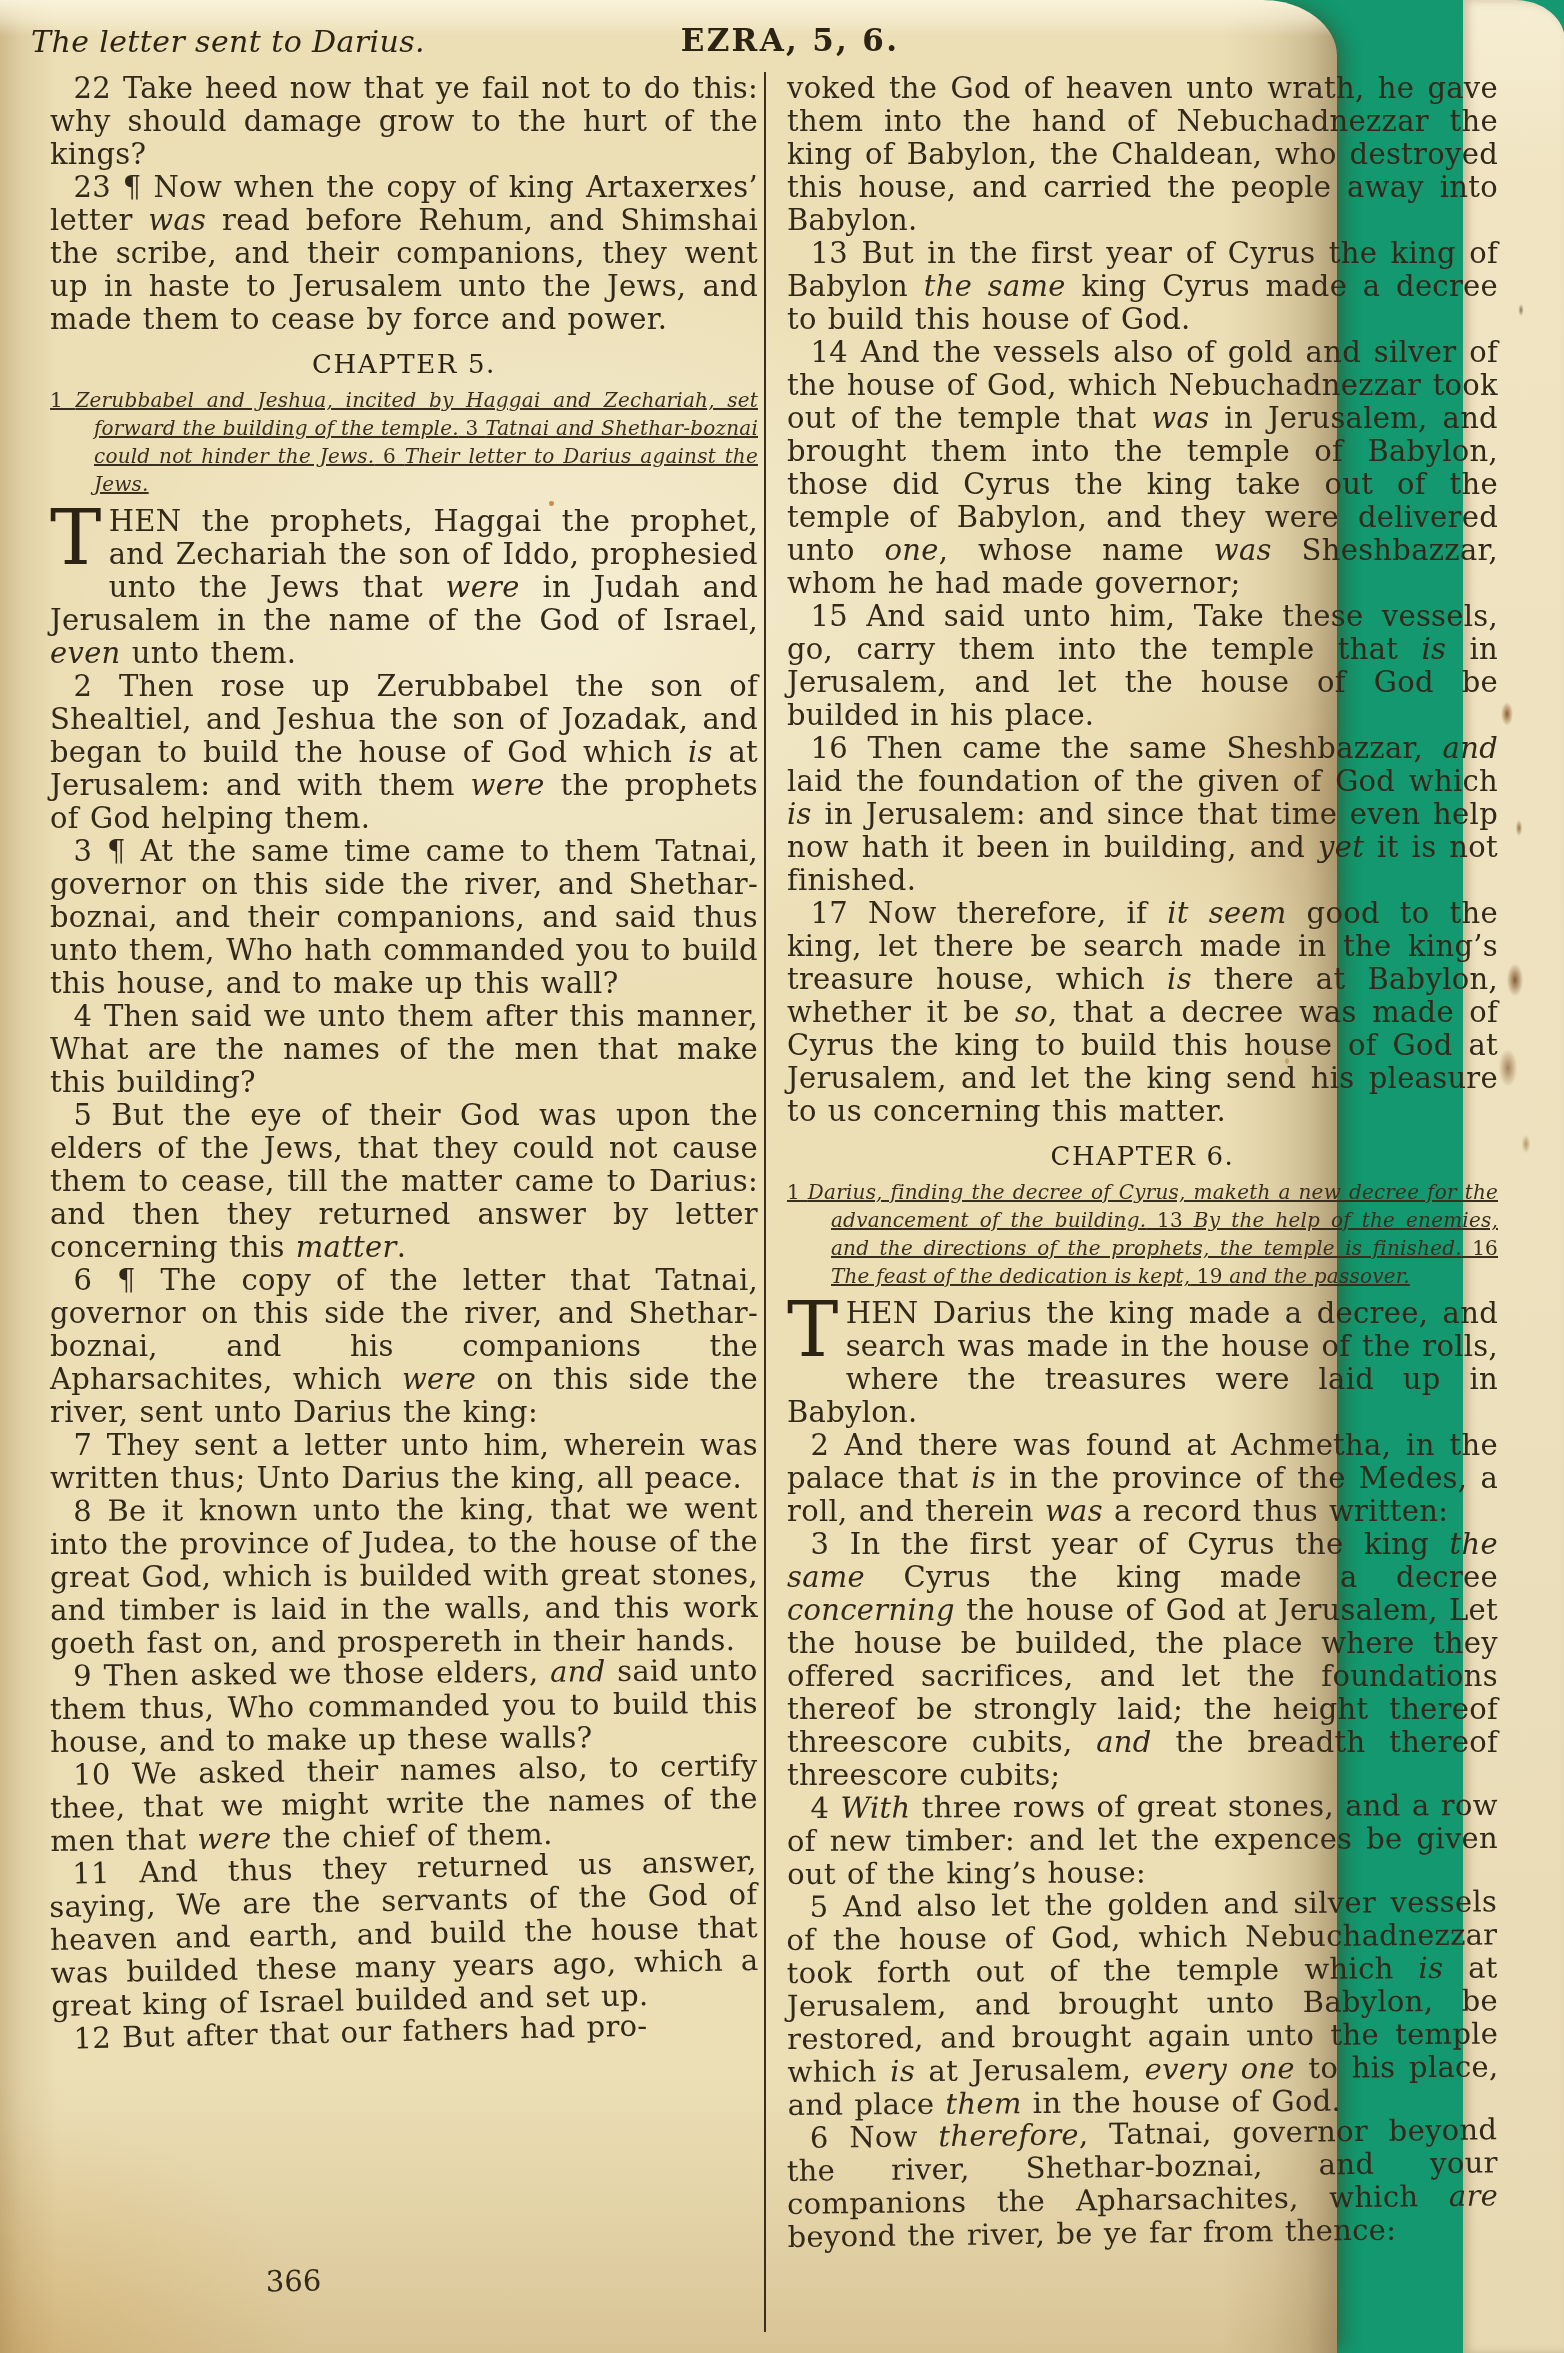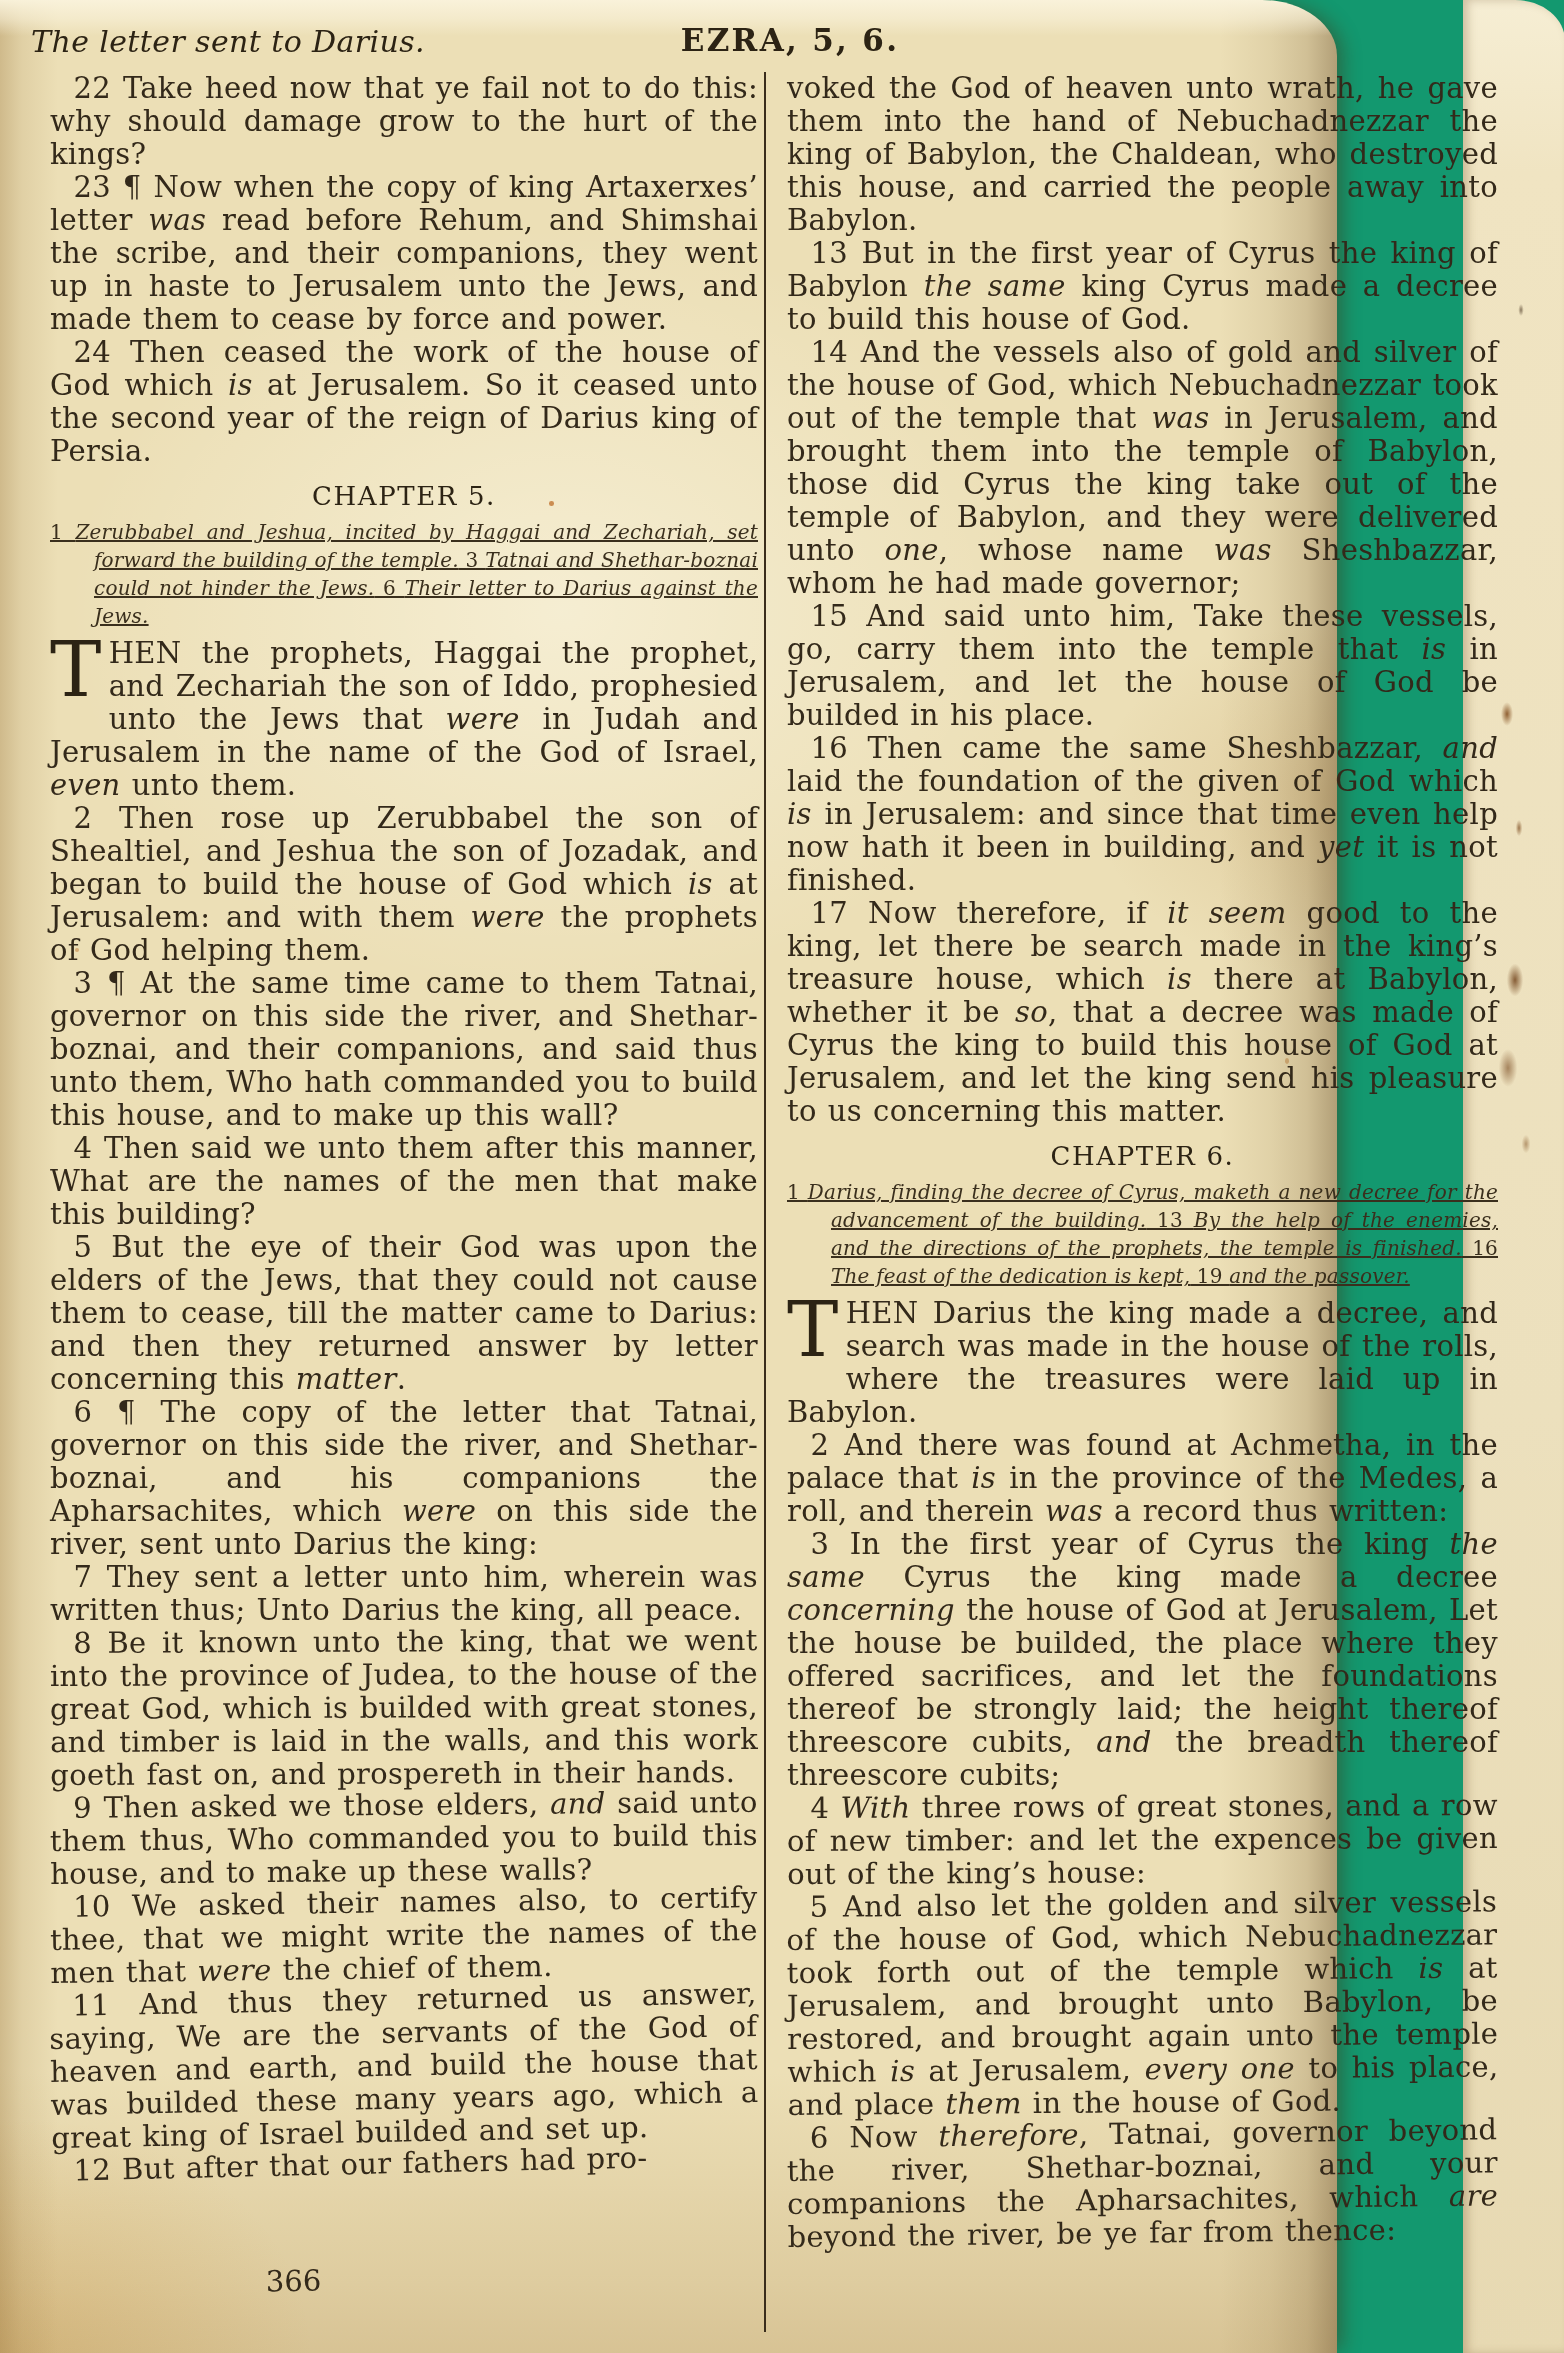--- a/index.html
+++ b/index.html
@@ -113,21 +113,20 @@
 
   <header class="running-head">
     <span class="rh-side rh-left">The letter sent to Darius.</span>
     <span class="rh-center">EZRA, 5, 6.</span>
   </header>
 
   <div class="text-block">
     <div class="column col-left">
         <p class="verse"><span>22 Take heed now that ye fail not to do this: why should damage grow to the hurt of the kings?</span></p>
         <p class="verse"><span>23 ¶ Now when the copy of king Artaxerxes’ letter </span><span class="it">was</span><span> read before Rehum, and Shimshai the scribe, and their companions, they went up in haste to Jerusalem unto the Jews, and made them to cease by force and power.</span></p>
-        <p class="verse"><span>24 Then ceased the work of the house of God which </span><span class="it">is</span><span> at Jerusalem. So it ceased unto the second year of the reign of Darius king of Persia.</span></p>
         <div class="chapter-heading">CHAPTER 5.</div>
         <p class="summary"><span>1 </span><span class="it">Zerubbabel and Jeshua, incited by Haggai and Zechariah, set forward the building of the temple.</span><span> 3 </span><span class="it">Tatnai and Shethar-boznai could not hinder the Jews.</span><span> 6 </span><span class="it">Their letter to Darius against the Jews.</span></p>
         <p class="verse has-dropcap"><span class="dropcap">T</span><span>HEN the prophets, Haggai the prophet, and Zechariah the son of Iddo, prophesied unto the Jews that </span><span class="it">were</span><span> in Judah and Jerusalem in the name of the God of Israel, </span><span class="it">even</span><span> unto them.</span></p>
         <p class="verse"><span>2 Then rose up Zerubbabel the son of Shealtiel, and Jeshua the son of Jozadak, and began to build the house of God which </span><span class="it">is</span><span> at Jerusalem: and with them </span><span class="it">were</span><span> the prophets of God helping them.</span></p>
         <p class="verse"><span>3 ¶ At the same time came to them Tatnai, governor on this side the river, and Shethar-boznai, and their companions, and said thus unto them, Who hath commanded you to build this house, and to make up this wall?</span></p>
         <p class="verse"><span>4 Then said we unto them after this manner, What are the names of the men that make this building?</span></p>
         <p class="verse"><span>5 But the eye of their God was upon the elders of the Jews, that they could not cause them to cease, till the matter came to Darius: and then they returned answer by letter concerning this </span><span class="it">matter</span><span>.</span></p>
         <p class="verse"><span>6 ¶ The copy of the letter that Tatnai, governor on this side the river, and Shethar-boznai, and his companions the Apharsachites, which </span><span class="it">were</span><span> on this side the river, sent unto Darius the king:</span></p>
         <p class="verse"><span>7 They sent a letter unto him, wherein was written thus; Unto Darius the king, all peace.</span></p>
         <p class="verse"><span>8 Be it known unto the king, that we went into the province of Judea, to the house of the great God, which is builded with great stones, and timber is laid in the walls, and this work goeth fast on, and prospereth in their hands.</span></p>

